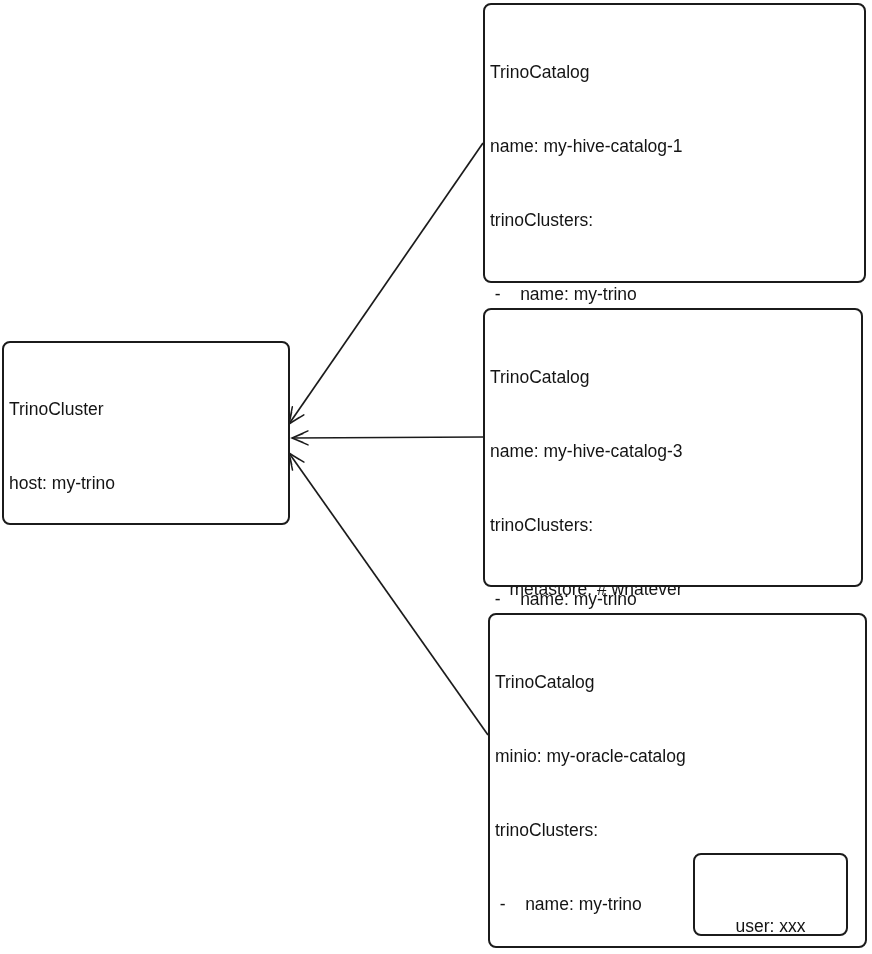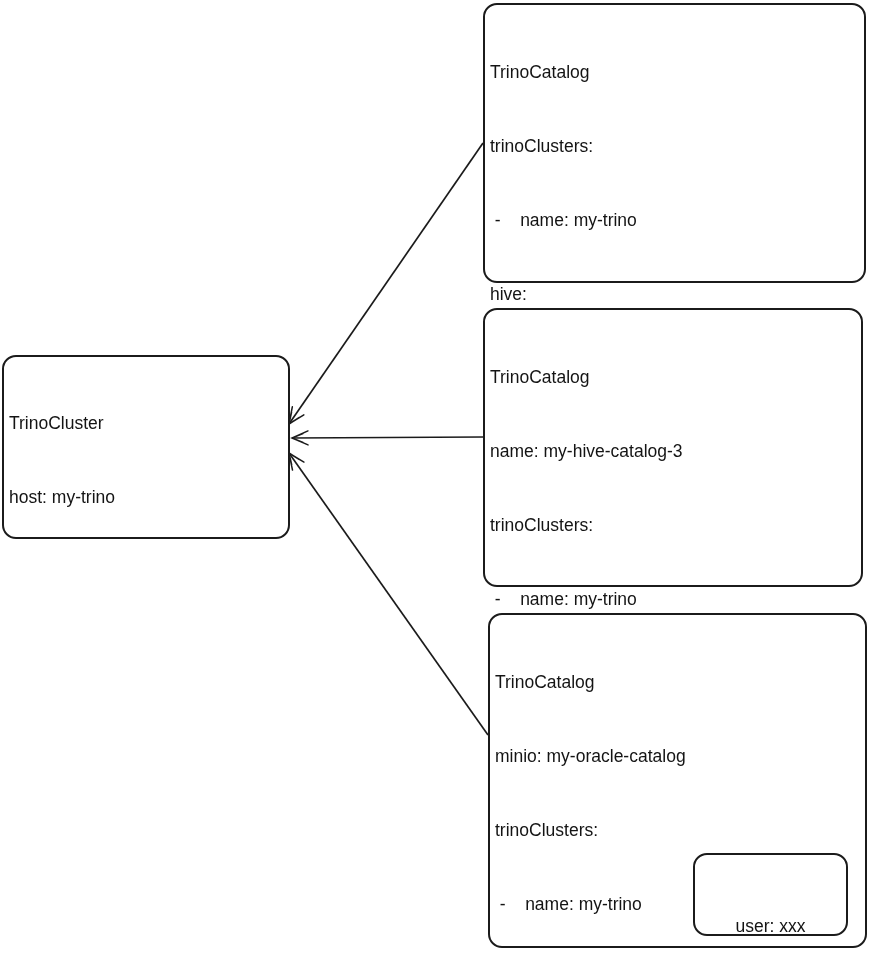--- a/index.html
+++ b/index.html
@@ -21,27 +21,27 @@
     top: 0;
     width: 872px;
     height: 954px;
     z-index: 0;
   }
   .node {
     position: absolute;
     box-sizing: border-box;
     background: #ffffff;
     border: 2px solid #1b1b1b;
-    border-radius: 14px;
+    border-radius: 8px;
     z-index: 1;
   }
   .node-catalog-1 { left: 483px; top: 3px;   width: 383px; height: 280px; }
   .node-catalog-2 { left: 483px; top: 308px; width: 380px; height: 279px; }
   .node-catalog-3 { left: 488px; top: 613px; width: 379px; height: 335px; }
-  .node-cluster   { left: 2px;   top: 355px; width: 288px; height: 184px; }
+  .node-cluster   { left: 2px;   top: 341px; width: 288px; height: 184px; }
   .node-secret    { left: 693px; top: 853px; width: 155px; height: 83px; z-index: 2; }
   .box-text {
     padding: 6px 5px 0 5px;
     font-size: 17.5px;
     line-height: 24.6px;
     color: #141414;
     white-space: pre;
   }
   .node-cluster .box-text { padding-top: 5px; }
   .node-secret .box-text {
@@ -70,20 +70,21 @@
   <div class="node node-cluster">
     <div class="box-text">
       <div>TrinoCluster</div>
       <div>host: my-trino</div>
     </div>
   </div>
 
   <div class="node node-catalog-1">
     <div class="box-text">
       <div>TrinoCatalog</div>
+      <div>name: my-hive-catalog-1</div>
       <div>trinoClusters:</div>
       <div> -    name: my-trino</div>
       <div>hive:</div>
       <div>    s3: # S3ConnnectionSpec</div>
       <div>        inline:</div>
       <div>    metastore: # whatever</div>
     </div>
   </div>
 
   <div class="node node-catalog-2">

